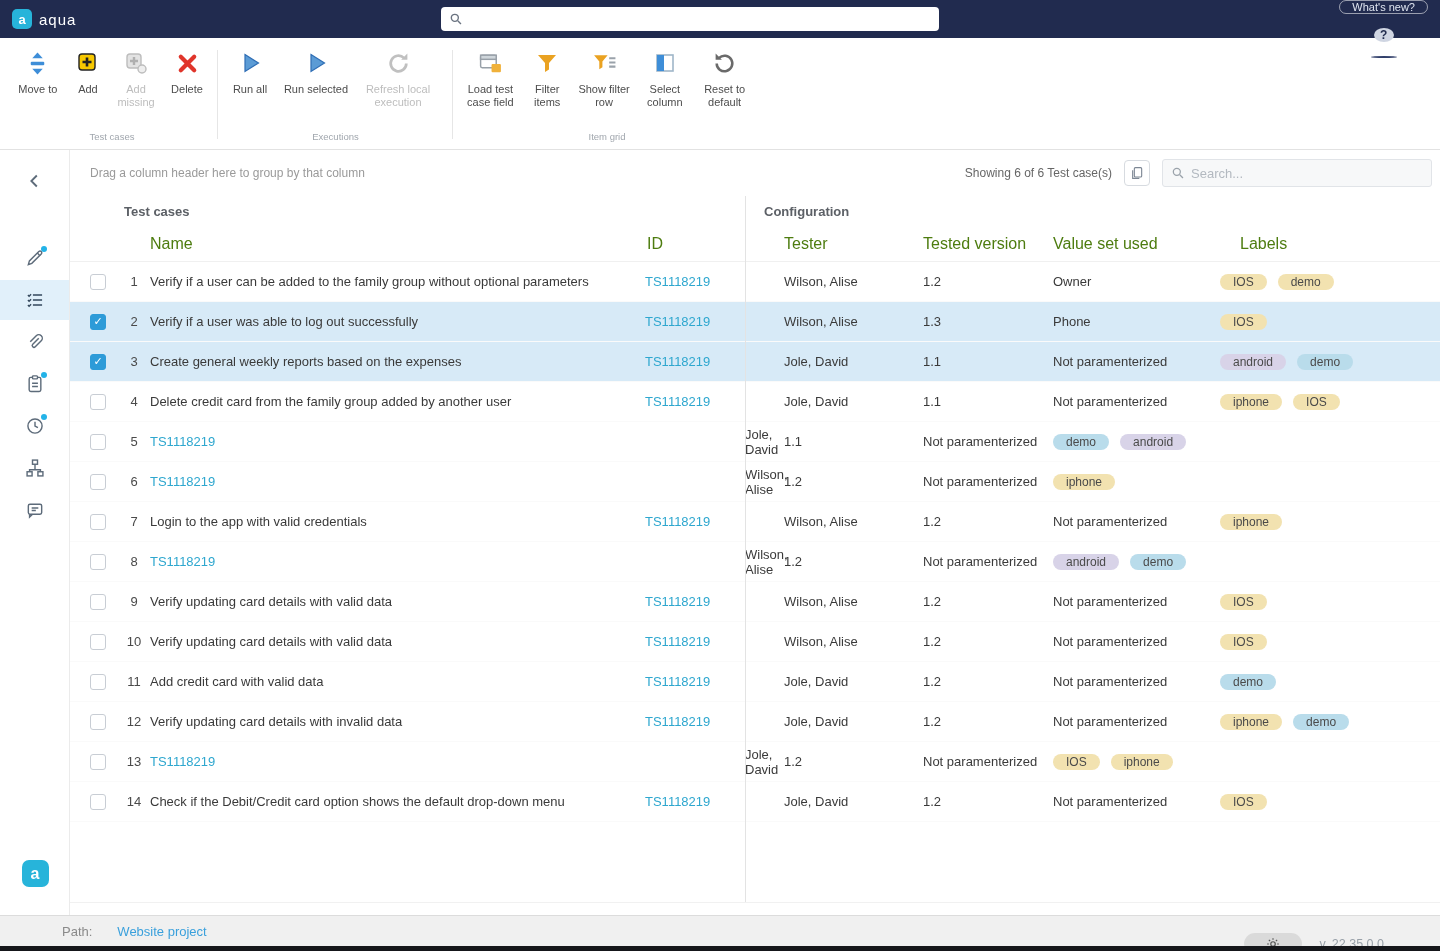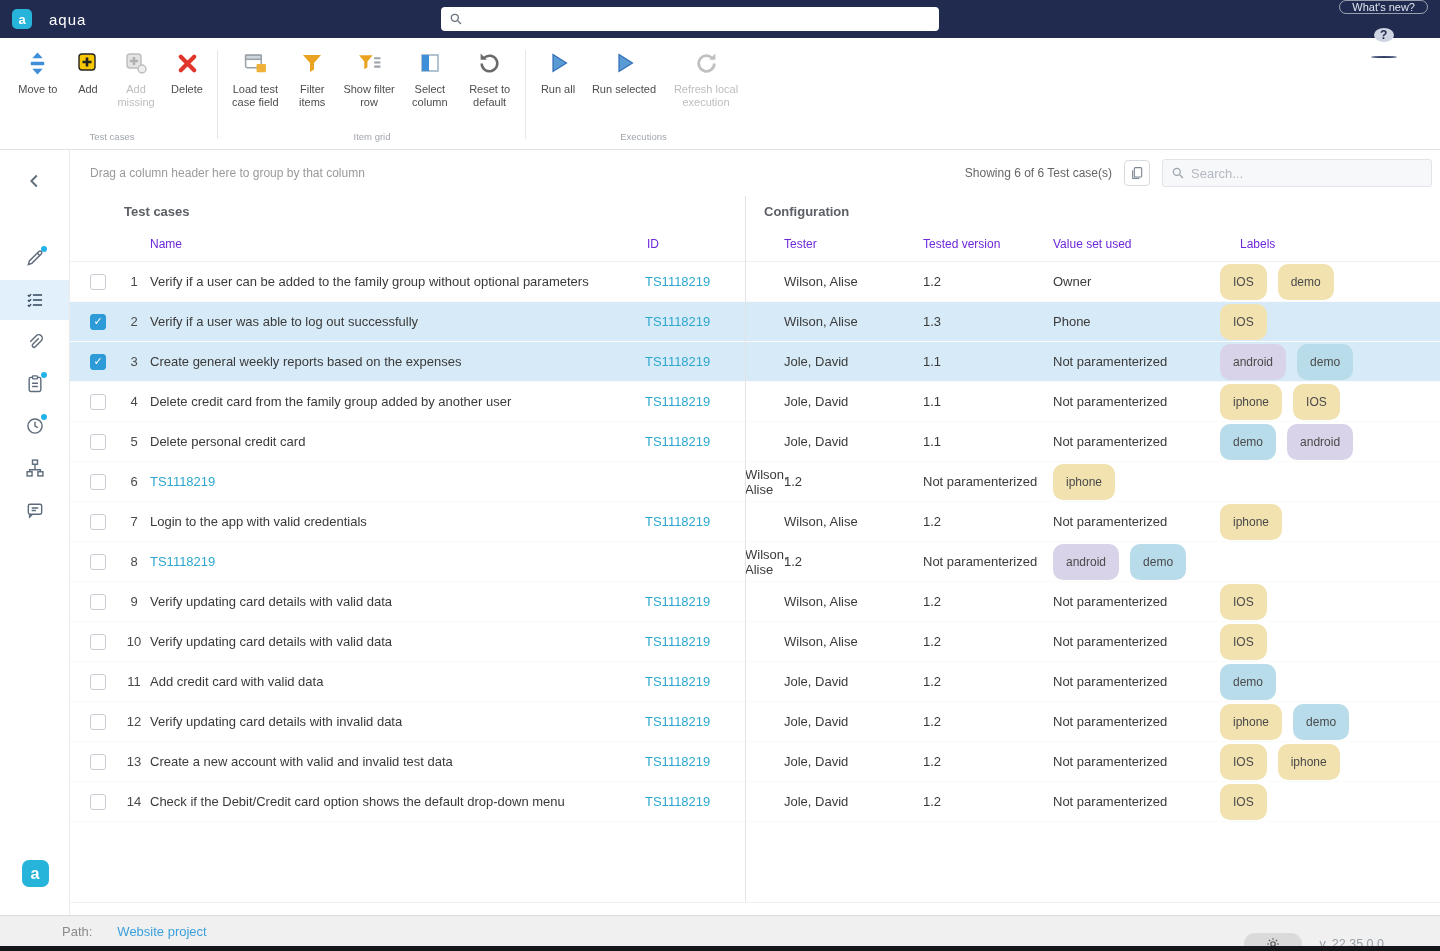--- a/index.html
+++ b/index.html
@@ -5,21 +5,21 @@
   * { box-sizing: border-box; margin: 0; padding: 0; }
   html,body { width:1440px; height:951px; }
   body {
     font-family: "Liberation Sans", "DejaVu Sans", sans-serif;
     background:#fff; color:#333; overflow:hidden;
   }
   .app { width:1440px; height:951px; display:flex; flex-direction:column; }
 
   
   .topbar { height:38px; background:#212b4f; position:relative; display:flex; align-items:center; flex:none; }
-  .brand { display:flex; align-items:center; gap:17px; padding-left:12px;text-align:right; }
+  .brand { display:flex; align-items:center; gap:7px; padding-left:12px;text-align:right; }
   .brand-mark { width:20px; height:20px; border-radius:5px; background:#27b4da; color:#fff;
     display:flex; align-items:center; justify-content:center; font-size:13px; font-weight:bold; }
   .brand-mark::after { content:"a"; }
   .brand-text { color:#fff; font-size:15px; letter-spacing:1px; }
   .topsearch { position:absolute; left:441px; top:7px; width:498px; height:24px; background:#fff;
     border-radius:4px; display:flex; align-items:center; padding:0 8px; gap:6px; }
   .topsearch input { flex:1; border:none; outline:none; background:transparent; font-size:13px; color:#333; }
   .top-right { position:absolute; right:12px; top:0; height:38px; display:flex; align-items:center; gap:14px;flex-direction:column; }
   .whats-new { height:22px; padding:0 12px; border:1px solid rgba(255,255,255,.55); border-radius:11px;
     background:transparent; color:#dfe5f0; font-size:11px; display:flex; align-items:center; cursor:pointer; }
@@ -72,38 +72,38 @@
 
   
   .tablewrap { flex:1; position:relative; overflow:hidden; }
   .vline { position:absolute; left:675px; top:0; bottom:12px; width:1px; background:#e3e3e3; }
   .hbottom { position:absolute; bottom:12px; left:0; right:0; height:1px; background:#f1f1f1; }
   .tgroups { display:flex; height:30px; align-items:center; }
   .tg-left { width:675px; padding-left:54px; font-weight:bold; color:#5c6066; font-size:13px; }
   .tg-right { padding-left:19px; font-weight:bold; color:#5c6066; font-size:13px; }
   .cols { display:grid; grid-template-columns:18px 30px 32px 495px 100px 39px 139px 130px 167px auto; align-items:center; }
   .thead { height:36px; border-bottom:1px solid #f0f0f0; }
-  .th { color:#6d28d9; font-size:12px; }
+  .th { color:#4d7c0f; font-size:16px; }
   .th.id { padding-left:2px; }
   .th.labels { padding-left:20px; }
   .trow { height:40px; border-bottom:1px solid #fafafa; }
   .trow.selected { background:#d7eaf7; }
   .c { font-size:13px; color:#3a3a3a; }
   .c.num { text-align:center; color:#4a4a4a; }
   .c.name { padding-right:10px; white-space:nowrap; overflow:hidden; text-overflow:ellipsis; }
   .c.id a { color:#2ea7cf; text-decoration:none; cursor:pointer; }
   .c.labels { display:flex; gap:11px; }
   .dots { width:7px; height:14px; margin-left:6px;
     background-image: radial-gradient(circle, #93a1ad 1.1px, transparent 1.3px);
     background-size: 3.5px 4.6px; }
   .checkbox { width:16px; height:16px; border:1px solid #c8cdd4; border-radius:3px; background:#fff;
     display:flex; align-items:center; justify-content:center; cursor:pointer; margin-left:2px; }
   .checkbox.on { background:#2d9bd8; border-color:#2d9bd8; color:#fff; font-size:11px; font-weight:bold; }
   .checkbox.on::after { content:"✓"; }
-  .chip { height:36px; padding:0 13px; border-radius:10px; display:inline-flex; align-items:center;
+  .chip { height:16px; padding:0 13px; border-radius:10px; display:inline-flex; align-items:center;
     font-size:12px; color:#4a4a4a; white-space:nowrap; }
 
   
   .statusbar { height:31px; background:#f0f0f0; border-top:1px solid #dcdcdc; display:flex; align-items:center;
     padding-left:62px; flex:none; }
   .path-label { color:#8a8a8a; font-size:13px; }
   .path-link { color:#3aa0dc; font-size:13px; margin-left:25px; text-decoration:none; cursor:pointer; }
   .foot-right { margin-left:auto; display:flex; align-items:center; padding-right:56px;margin-top:26px; }
   .gear-pill { width:58px; height:22px; border-radius:11px; background:#dadada; border:none; cursor:pointer;
     display:flex; align-items:center; justify-content:center; color:#555; }
@@ -174,20 +174,51 @@
             <svg width="23" height="23" viewBox="0 0 24 24">
                 <path d="M5 5l14 14M19 5L5 19" stroke="#e0352b" stroke-width="4.4" stroke-linecap="round"></path>
               </svg>
           </span>
           <span class="rlabel">Delete</span>
         </button>
       </div>
       <div class="glabel">Test cases</div>
     </div>
 
+    <div class="rgroup" style="width:227px">
+      <div class="rbtns">
+        <button class="rbtn w48">
+          <span class="ric">
+            <svg width="24" height="24" viewBox="0 0 24 24">
+                <path d="M7 3.5l13.5 8.5L7 20.5z" fill="#5b9bd5" stroke="#2f6eb5" stroke-width="1.2"></path>
+              </svg>
+          </span>
+          <span class="rlabel">Run all</span>
+        </button>
+        <button class="rbtn w72">
+          <span class="ric">
+            <svg width="24" height="24" viewBox="0 0 24 24">
+                <path d="M7 3.5l13.5 8.5L7 20.5z" fill="#5b9bd5" stroke="#2f6eb5" stroke-width="1.2"></path>
+              </svg>
+          </span>
+          <span class="rlabel">Run selected</span>
+        </button>
+        <button class="rbtn w80 disabled">
+          <span class="ric">
+            <svg width="25" height="25" viewBox="0 0 24 24" fill="none">
+                <path d="M19.5 12a7.5 7.5 0 1 1-2.3-5.4" stroke="#c0c0c0" stroke-width="2.6"></path>
+                <path d="M20.5 2.5v6h-6z" fill="#c0c0c0"></path>
+              </svg>
+          </span>
+          <span class="rlabel">Refresh local execution</span>
+        </button>
+      </div>
+      <div class="glabel">Executions</div>
+    </div>
+
     <div class="rgroup" style="width:300px">
       <div class="rbtns">
         <button class="rbtn w60">
           <span class="ric">
             <svg width="25" height="25" viewBox="0 0 24 24">
                 <rect x="2.5" y="4" width="15" height="12" rx="1.5" fill="#fff" stroke="#98a0a8" stroke-width="1.4"></rect>
                 <rect x="2.5" y="4" width="15" height="4" fill="#cfd6db" stroke="#98a0a8" stroke-width="1.4"></rect>
                 <rect x="13" y="12.5" width="9" height="8" rx="1" fill="#f0b13a"></rect>
               </svg>
           </span>
@@ -223,51 +254,20 @@
           <span class="ric">
             <svg width="25" height="25" viewBox="0 0 24 24" fill="none">
                 <path d="M4.5 12a7.5 7.5 0 1 0 2.3-5.4" stroke="#6a6a6a" stroke-width="2.4"></path>
                 <path d="M3.5 2.5v6h6z" fill="#6a6a6a"></path>
               </svg>
           </span>
           <span class="rlabel">Reset to default</span>
         </button>
       </div>
       <div class="glabel">Item grid</div>
-    </div>
-
-    <div class="rgroup" style="width:227px">
-      <div class="rbtns">
-        <button class="rbtn w48">
-          <span class="ric">
-            <svg width="24" height="24" viewBox="0 0 24 24">
-                <path d="M7 3.5l13.5 8.5L7 20.5z" fill="#5b9bd5" stroke="#2f6eb5" stroke-width="1.2"></path>
-              </svg>
-          </span>
-          <span class="rlabel">Run all</span>
-        </button>
-        <button class="rbtn w72">
-          <span class="ric">
-            <svg width="24" height="24" viewBox="0 0 24 24">
-                <path d="M7 3.5l13.5 8.5L7 20.5z" fill="#5b9bd5" stroke="#2f6eb5" stroke-width="1.2"></path>
-              </svg>
-          </span>
-          <span class="rlabel">Run selected</span>
-        </button>
-        <button class="rbtn w80 disabled">
-          <span class="ric">
-            <svg width="25" height="25" viewBox="0 0 24 24" fill="none">
-                <path d="M19.5 12a7.5 7.5 0 1 1-2.3-5.4" stroke="#c0c0c0" stroke-width="2.6"></path>
-                <path d="M20.5 2.5v6h-6z" fill="#c0c0c0"></path>
-              </svg>
-          </span>
-          <span class="rlabel">Refresh local execution</span>
-        </button>
-      </div>
-      <div class="glabel">Executions</div>
     </div>
   </div>
 
   <div class="main">
 
     <nav class="sidebar">
       <button class="collapse">
         <svg width="22" height="22" viewBox="0 0 24 24" fill="none" stroke="currentColor" stroke-width="2">
             <polyline points="14,6 8,12 14,18"></polyline>
           </svg>
@@ -437,21 +437,20 @@
                 <span class="chip" style="background: rgb(242, 226, 176);">iphone</span>
                 <span class="chip" style="background: rgb(242, 226, 176);">IOS</span>
               </div>
             </div>
             <div class="trow cols">
               <div class="c grip"></div>
               <div class="c">
                 <span class="checkbox"></span>
               </div>
               <div class="c num">5</div>
-              <div class="c name">Delete personal credit card</div>
               <div class="c id"><a>TS1118219</a></div>
               <div class="c sp"></div>
               <div class="c tester">Jole, David</div>
               <div class="c ver">1.1</div>
               <div class="c val">Not paramenterized</div>
               <div class="c labels">
                 <span class="chip" style="background: rgb(185, 220, 235);">demo</span>
                 <span class="chip" style="background: rgb(216, 211, 232);">android</span>
               </div>
             </div>
@@ -566,21 +565,20 @@
                 <span class="chip" style="background: rgb(242, 226, 176);">iphone</span>
                 <span class="chip" style="background: rgb(185, 220, 235);">demo</span>
               </div>
             </div>
             <div class="trow cols">
               <div class="c grip"></div>
               <div class="c">
                 <span class="checkbox"></span>
               </div>
               <div class="c num">13</div>
-              <div class="c name">Create a new account with valid and invalid test data</div>
               <div class="c id"><a>TS1118219</a></div>
               <div class="c sp"></div>
               <div class="c tester">Jole, David</div>
               <div class="c ver">1.2</div>
               <div class="c val">Not paramenterized</div>
               <div class="c labels">
                 <span class="chip" style="background: rgb(242, 226, 176);">IOS</span>
                 <span class="chip" style="background: rgb(242, 226, 176);">iphone</span>
               </div>
             </div>

